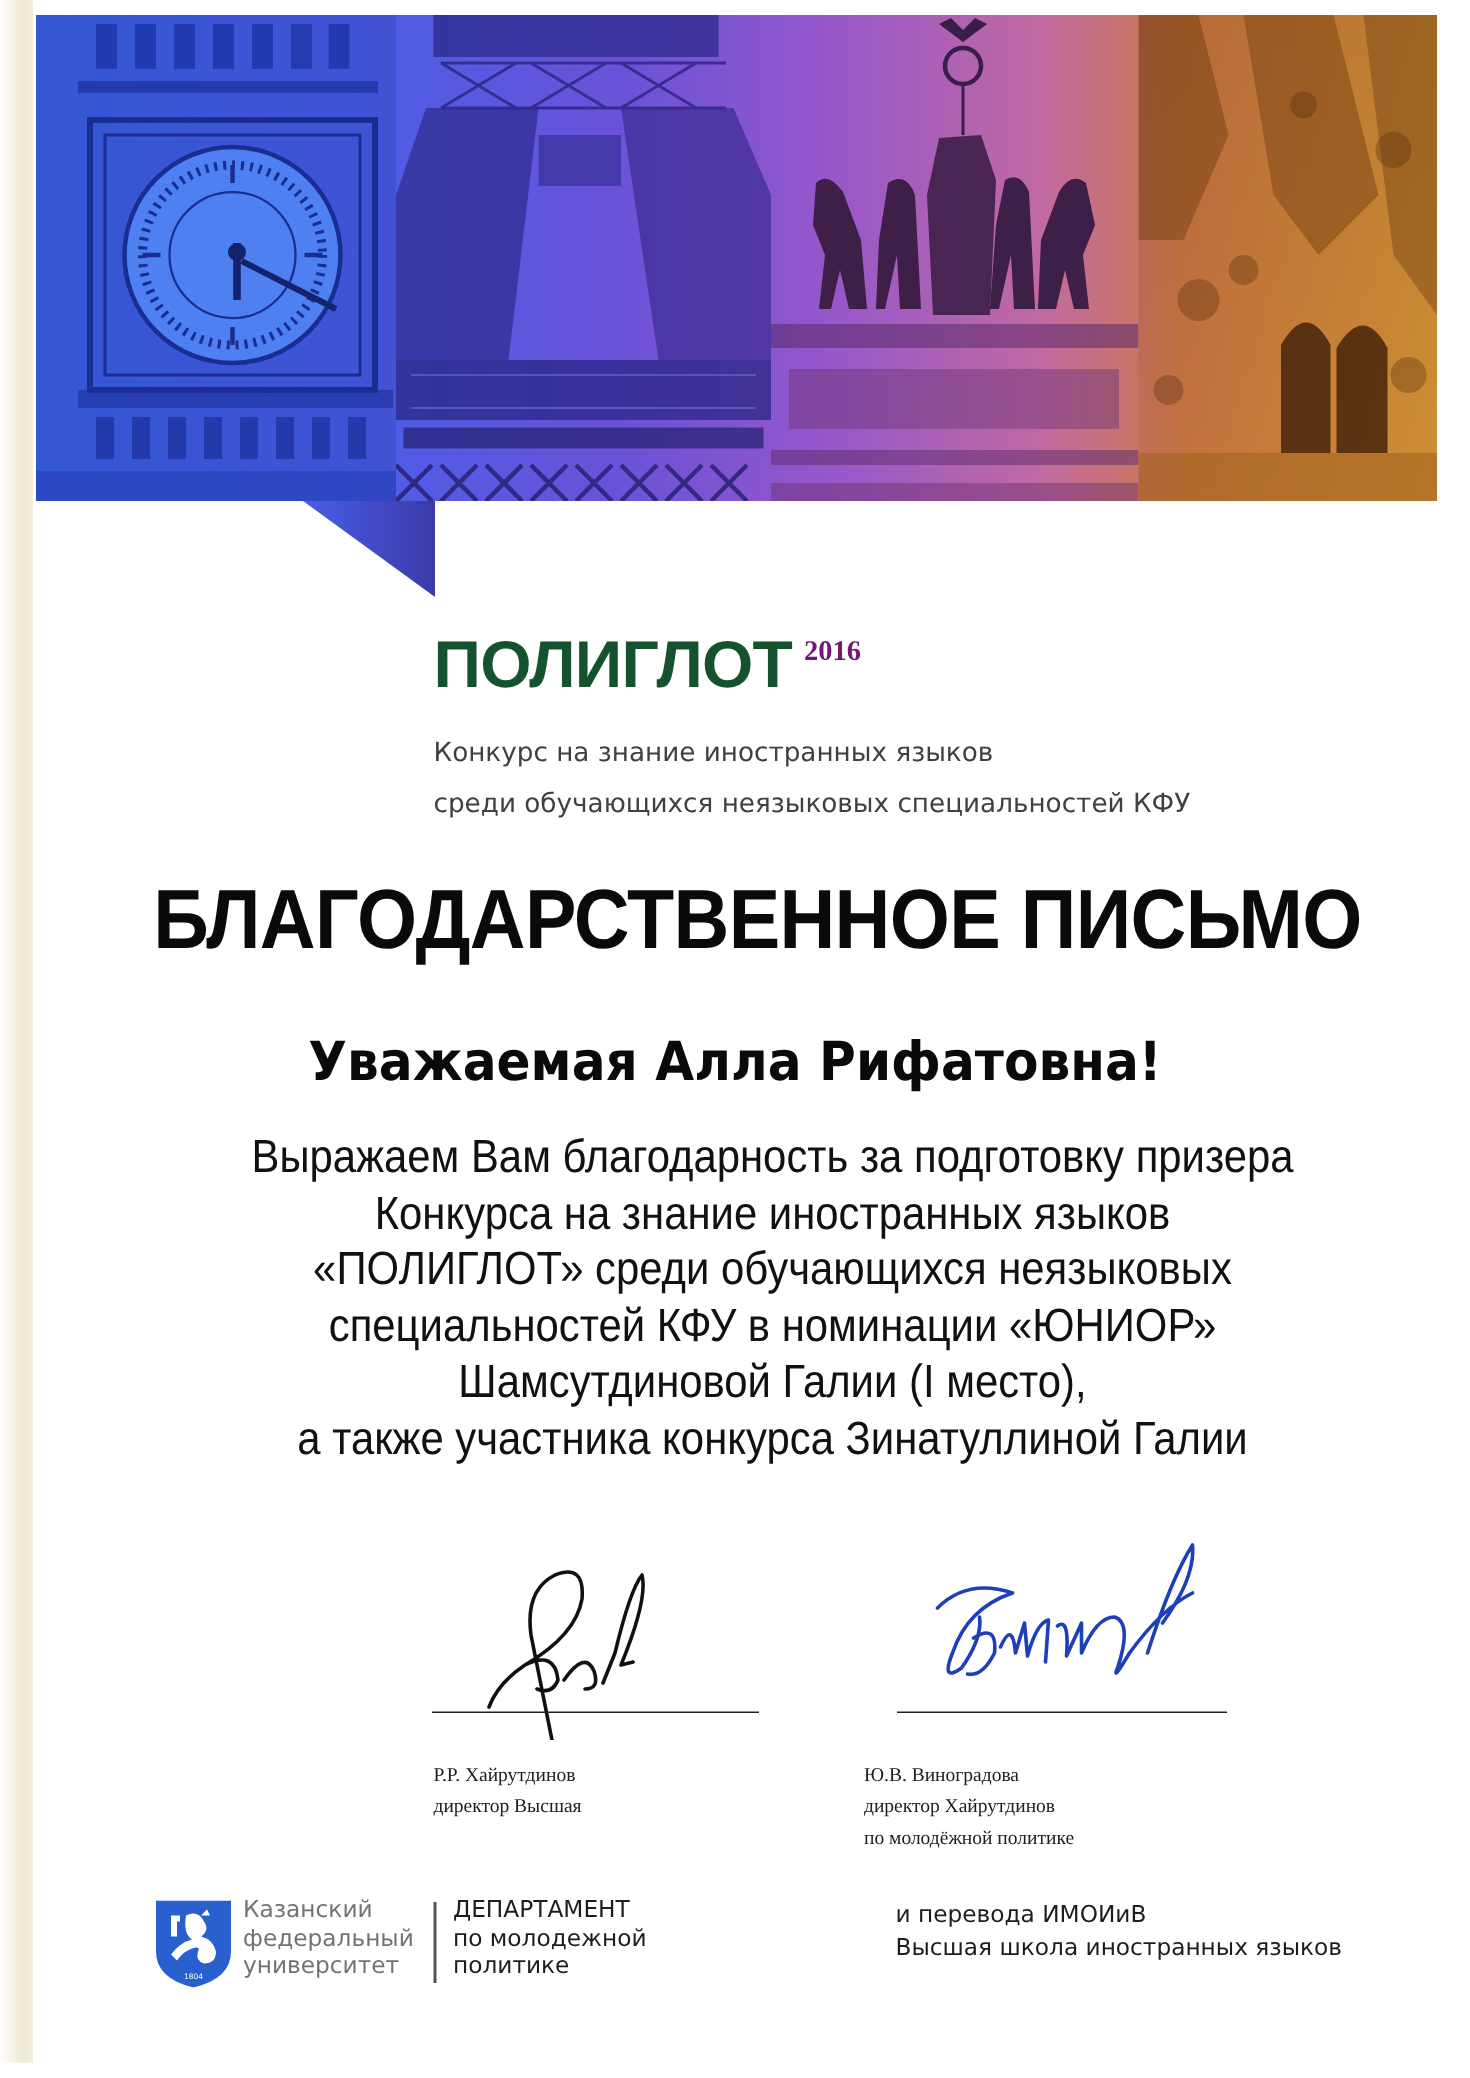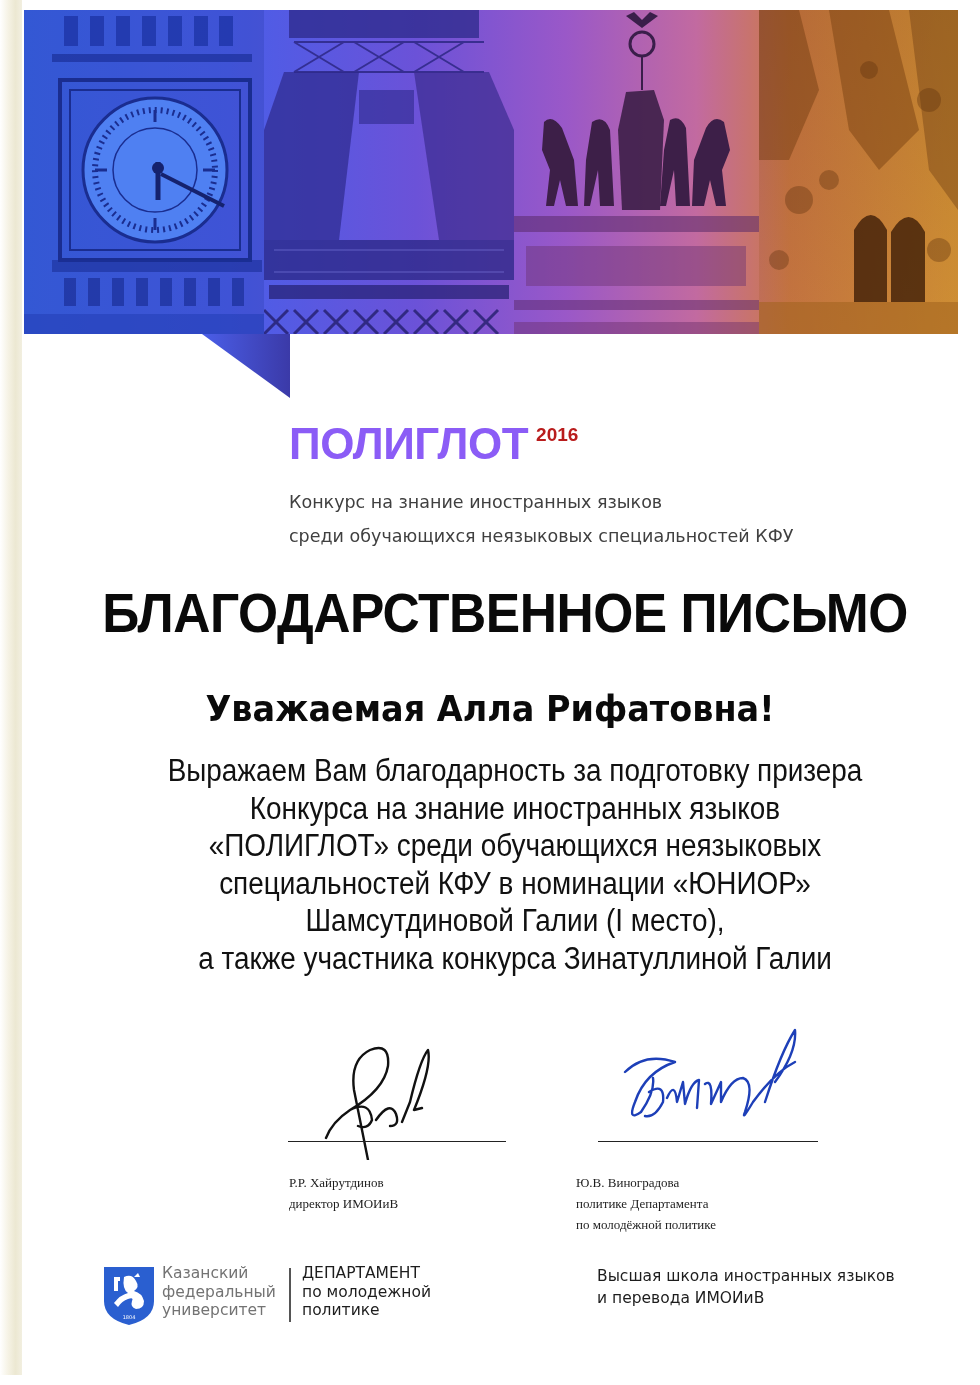--- a/index.html
+++ b/index.html
@@ -23,26 +23,26 @@
     .panel.p2 { left: 240px; width: 250px; }
     .panel.p3 { left: 490px; width: 245px; }
     .panel.p4 { left: 735px; width: 199px; background: linear-gradient(180deg, rgba(120,60,10,0.25), rgba(150,80,20,0.15)); }
     .panel svg { position: absolute; left: 0; top: 0; }
     .tail {
       position: absolute; left: 0; top: 0; width: 980px; height: 410px; pointer-events: none;
     }
     .header-block { position: absolute; left: 289px; top: 418px; }
     .title-main {
       font-family: "Liberation Sans", sans-serif; font-weight: 700;
-      font-size: 44px; letter-spacing: -0.5px; color: #8b5cf6; line-height: 52px;
+      font-size: 44px; letter-spacing: -0.5px; color: #14532d; line-height: 52px;
       display: inline-block; vertical-align: top;
     }
     .title-year {
-      font-family: Liberation Sans, sans-serif; font-weight: 700;
-      font-size: 19px; color: #b91c1c; display: inline-block; vertical-align: top;
+      font-family: Liberation Serif, serif; font-weight: 700;
+      font-size: 19px; color: #701a75; display: inline-block; vertical-align: top;
       margin-left: 8px; margin-top: 6px;
     }
     .subtitle {
       position: absolute; left: 289px; font-family: "DejaVu Sans", sans-serif;
       font-size: 17.5px; color: #404040; white-space: nowrap;
     }
     .doc-title {
       position: absolute; left: 0; width: 1010px; top: 580px; text-align: center;
       font-family: "Liberation Sans", sans-serif; font-weight: 700;
       font-size: 56px; color: #0a0a0a; letter-spacing: -0.5px; transform: scaleX(0.92);
@@ -237,45 +237,45 @@
   <div>Шамсутдиновой Галии (I место),</div>
   <div>а также участника конкурса Зинатуллиной Галии</div>
 </div>
 
 <svg class="sig-svg" style="left:310px; top:1030px;" width="140" height="130">
   <path d="M58 130 L44 60 Q40 30 60 20 Q80 12 78 36 Q74 60 40 80 Q22 92 16 108 M40 80 Q60 70 62 90 Q58 100 48 96 M66 90 Q80 70 86 84 Q90 96 80 96 M92 92 L100 72 Q110 30 118 20 Q122 36 104 80 L112 78" fill="none" stroke="#111" stroke-width="2.4" stroke-linecap="round" stroke-linejoin="round"></path>
 </svg>
 <div class="sig-line" style="left:288px; width:218px;"></div>
 <div class="sig-name" style="left:289px; top:1172px;">
   <div>Р.Р. Хайрутдинов</div>
-  <div>директор ИМОИиВ</div>
+  <div>директор Высшая</div>
 </div>
 
 <svg class="sig-svg" style="left:605px; top:1022px;" width="200" height="120">
   <path d="M20 50 Q40 30 70 40 Q40 50 30 80 Q22 100 36 90 Q50 70 48 56 M44 70 Q60 60 58 80 Q50 96 40 94 M62 76 Q70 58 72 80 L78 60 L80 82 Q86 60 94 58 L92 86 M100 62 Q108 56 106 82 L116 60 L116 80 Q126 56 138 56 Q150 60 140 90 Q136 100 148 80 Q170 50 190 40 M160 80 Q176 30 190 8 Q192 30 170 60" fill="none" stroke="#1d3fb8" stroke-width="2.4" stroke-linecap="round" stroke-linejoin="round"></path>
 </svg>
 <div class="sig-line" style="left:598px; width:220px;"></div>
 <div class="sig-name" style="left:576px; top:1172px;">
   <div>Ю.В. Виноградова</div>
-  <div>политике Департамента</div>
+  <div>директор Хайрутдинов</div>
   <div>по молодёжной политике</div>
 </div>
 
 <svg class="footer-logo" viewBox="0 0 50 58">
   <path d="M0 0 H50 V34 Q50 52 25 58 Q0 52 0 34 Z" fill="#2a5fd0"></path>
   <path d="M10 10 h6 v4 h-2 v10 h-4 z M20 10 Q28 6 32 14 Q36 20 30 24 Q38 26 40 34 Q40 42 32 42 Q26 40 28 34 Q30 30 24 32 Q18 34 14 40 L10 36 Q16 28 24 26 Q18 22 20 10 Z M30 10 l4 -4 l2 4 Z" fill="#ffffff"></path>
   <text x="25" y="52" text-anchor="middle" font-size="5" fill="#ffffff" font-family="DejaVu Sans, sans-serif">1804</text>
 </svg>
 <div class="footer-uni">
   <div>Казанский</div>
   <div>федеральный</div>
   <div>университет</div>
 </div>
 <div class="footer-divider"></div>
 <div class="footer-dept">
   <div>ДЕПАРТАМЕНТ</div>
   <div>по молодежной</div>
   <div>политике</div>
 </div>
 <div class="footer-school">
+  <div>и перевода ИМОИиВ</div>
   <div>Высшая школа иностранных языков</div>
-  <div>и перевода ИМОИиВ</div>
 </div>
 
 </body></html>

